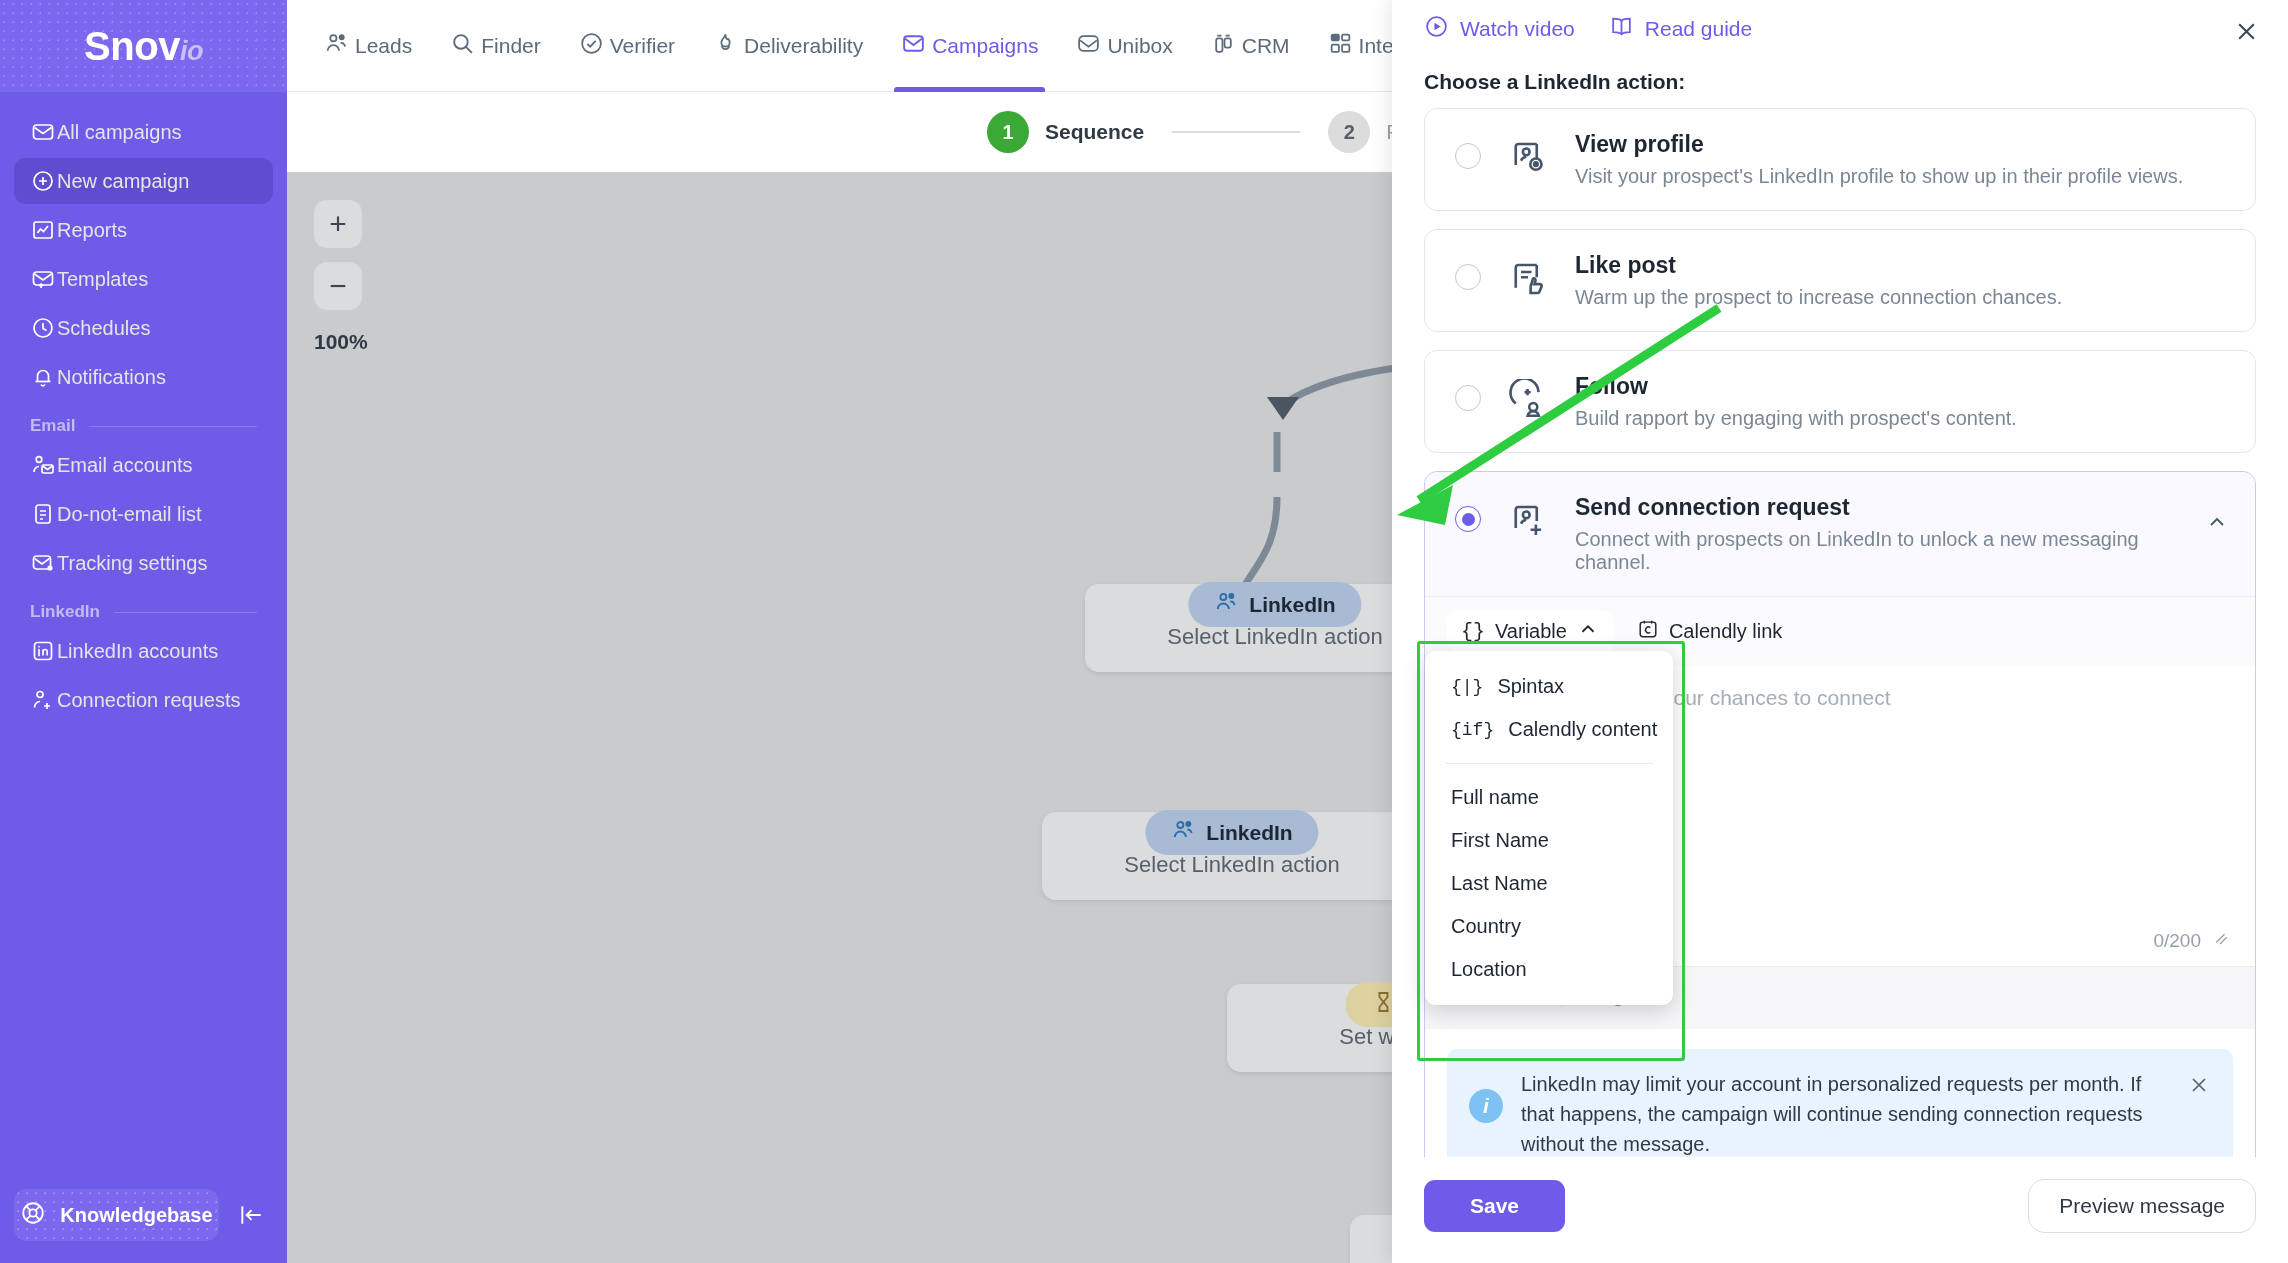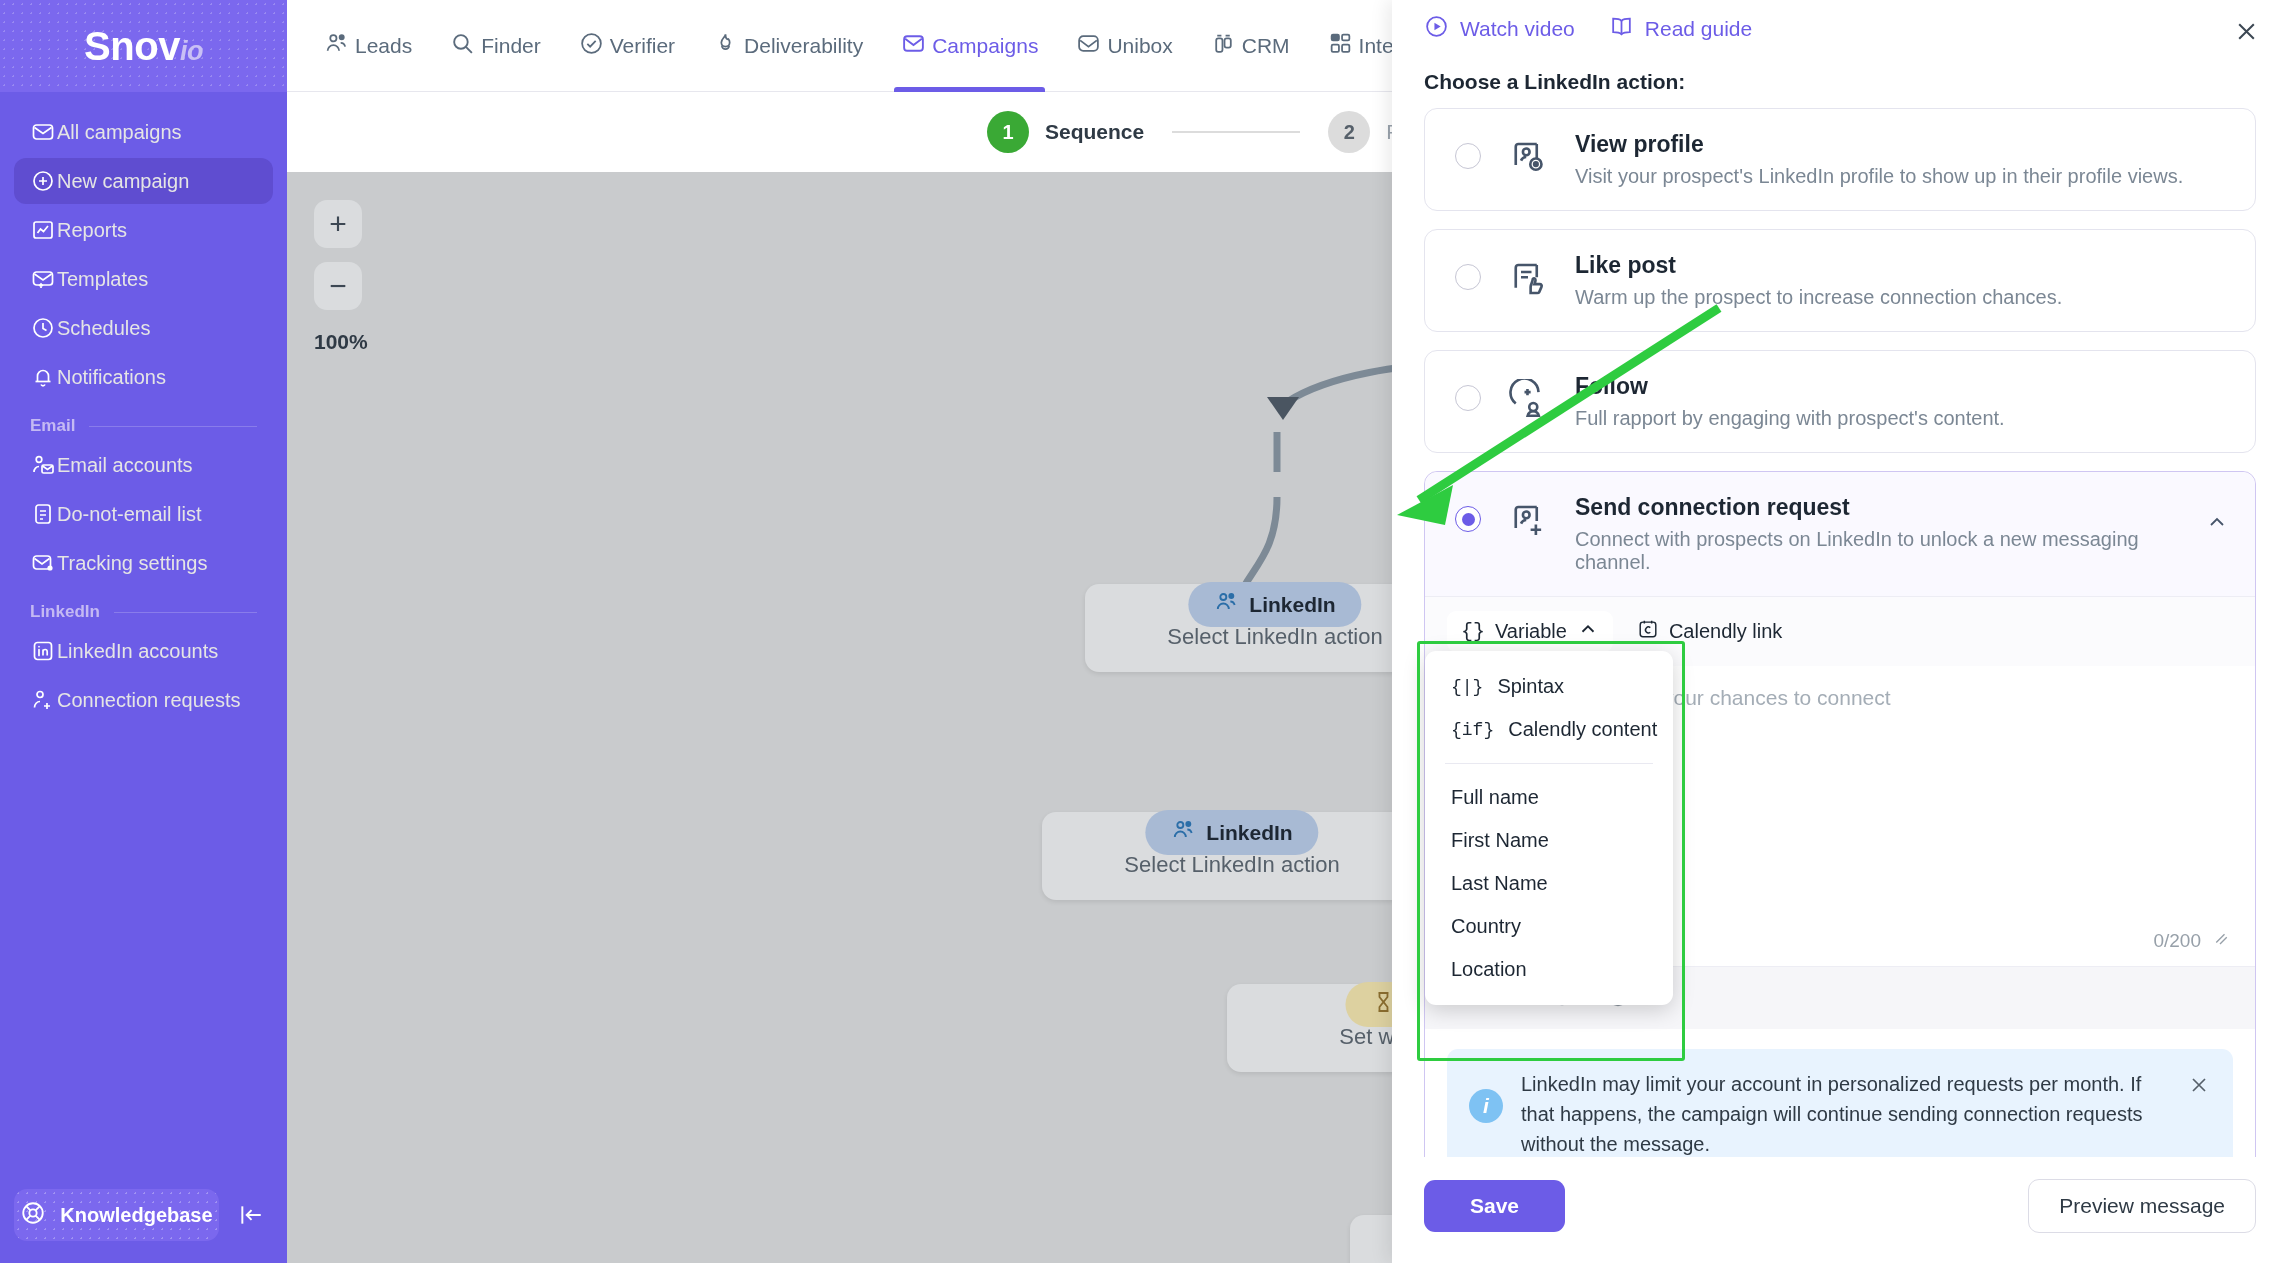--- a/index.html
+++ b/index.html
@@ -208,21 +208,21 @@
 
   .panel-foot {
     flex: 0 0 auto; display: flex; align-items: center; justify-content: space-between;
     padding: 22px 32px 30px 32px;
   }
   .btn-save {
     background: #6c5ce7; color: #fff; border-radius: 11px;
     padding: 14px 46px; font-size: 21px; font-weight: 700;
   }
   .btn-preview {
-    background: #fff; color: #2f3a45; border: 1px solid #dcdce6; border-radius: 11px;
+    background: #fff; color: #2f3a45; border: 1px solid #dcdce6; border-radius: 17px;
     padding: 14px 30px; font-size: 21px;
   }
 
   
   .var-menu {
     position: absolute; left: 0px; top: 54px; width: 248px;
     background: #fff; border-radius: 11px; box-shadow: 0 5px 22px rgba(0,0,0,.18);
     padding: 14px 0; z-index: 80;
   }
   .var-menu .mi {
@@ -645,21 +645,21 @@
         <div class="oic">
           <svg viewBox="0 0 24 24" fill="none" stroke="currentColor" stroke-width="1.5">
               <path d="M18 7.5A8 8 0 105 14"></path>
               <path d="M10 7.5h3.5M11.7 5.7v3.6"></path>
               <circle cx="15" cy="16" r="2.3"></circle>
               <path d="M11.8 21c.4-1.6 1.7-2.6 3.2-2.6s2.8 1 3.2 2.6z"></path>
             </svg>
         </div>
         <div class="txt">
           <div class="otitle">Follow</div>
-          <div class="odesc">Full rapport by engaging with prospect's content.</div>
+          <div class="odesc">Build rapport by engaging with prospect's content.</div>
         </div>
       </div>
 
       <div class="opt-expanded">
         <div class="opt sel">
           <div class="radio"></div>
           <div class="oic">
             <svg viewBox="0 0 24 24" fill="none" stroke="currentColor" stroke-width="1.5">
                 <path d="M17 4H6.5A1.5 1.5 0 005 5.5V16"></path>
                 <path d="M17 4v8"></path>

